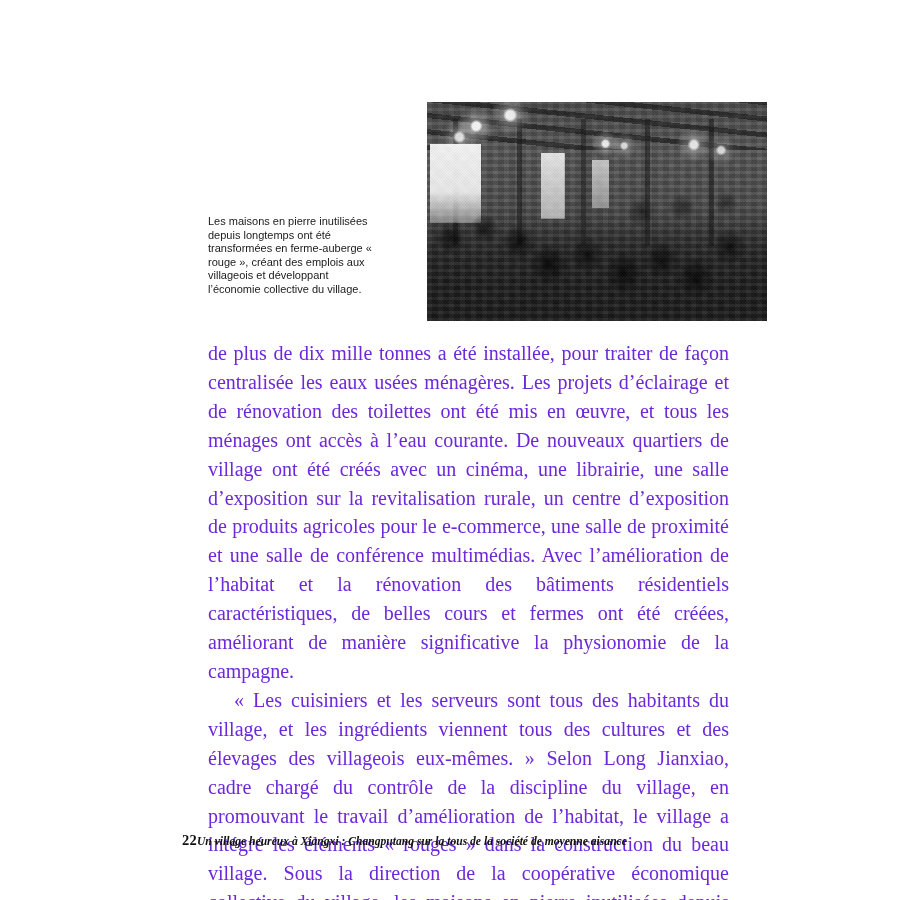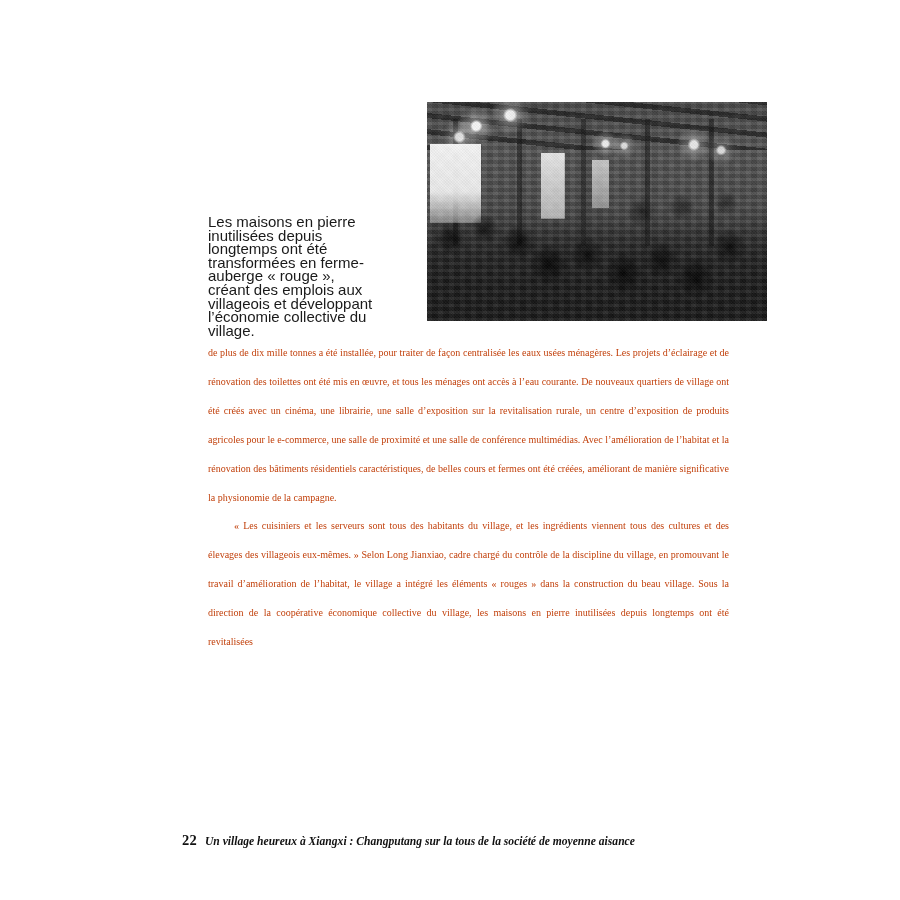--- a/index.html
+++ b/index.html
@@ -116,52 +116,52 @@
     opacity: 0.55;
   }
 
   
   .caption {
     position: absolute;
     left: 208px;
     top: 215px;
     width: 172px;
     font-family: "Liberation Sans", sans-serif;
-    font-size: 15px;
+    font-size: 11px;
     line-height: 13.6px;
     color: #1a1a1a;
     text-align: left;
   }
 
   
   .body {
     position: absolute;
     left: 208px;
     top: 339px;
     width: 521px;
   }
   .body p {
     margin: 0;
-    font-size: 10px;
+    font-size: 20px;
     line-height: 28.9px;
     text-align: justify;
     text-justify: inter-word;
-    color: #c2410c;
+    color: #6d28d9;
     hyphens: none;
   }
   .body p.indent { text-indent: 26px; }
 
   
   .footer {
     position: absolute;
     left: 182px;
     top: 832px;
     display: flex;
     align-items: baseline;
-    gap: 8px;
+    gap: 0;
   }
   .folio {
     font-size: 14.5px;
     font-weight: bold;
     color: #111111;
     letter-spacing: 0.2px;
   }
   .running-title {
     font-size: 11.6px;
     font-style: italic;

